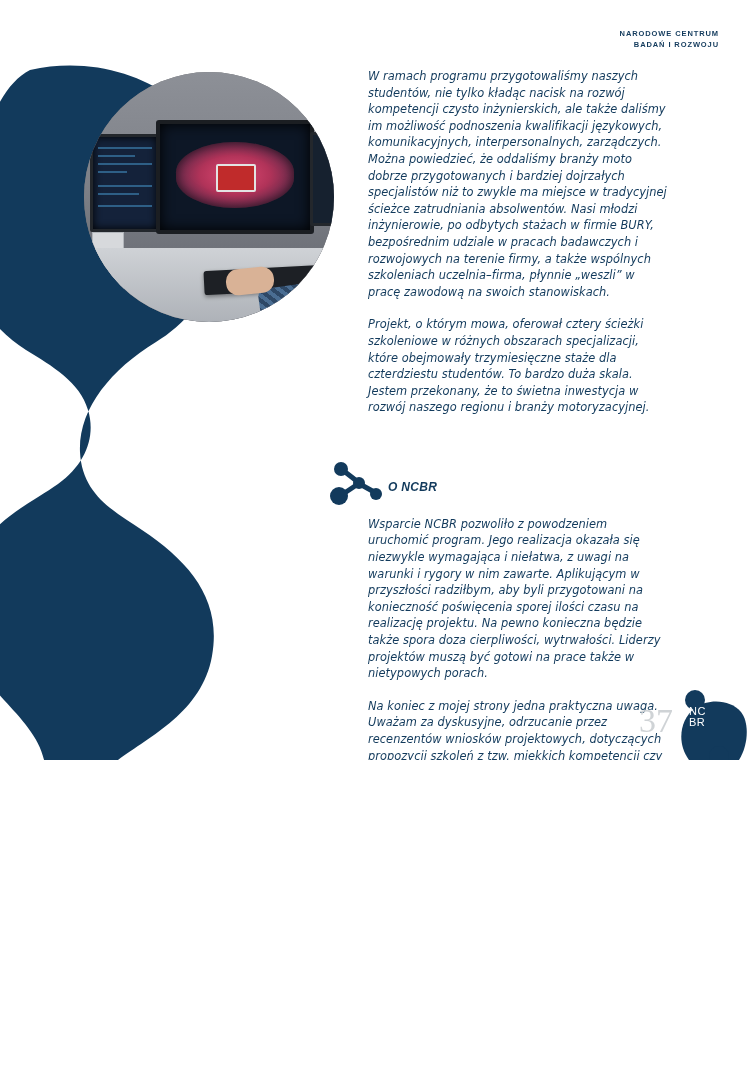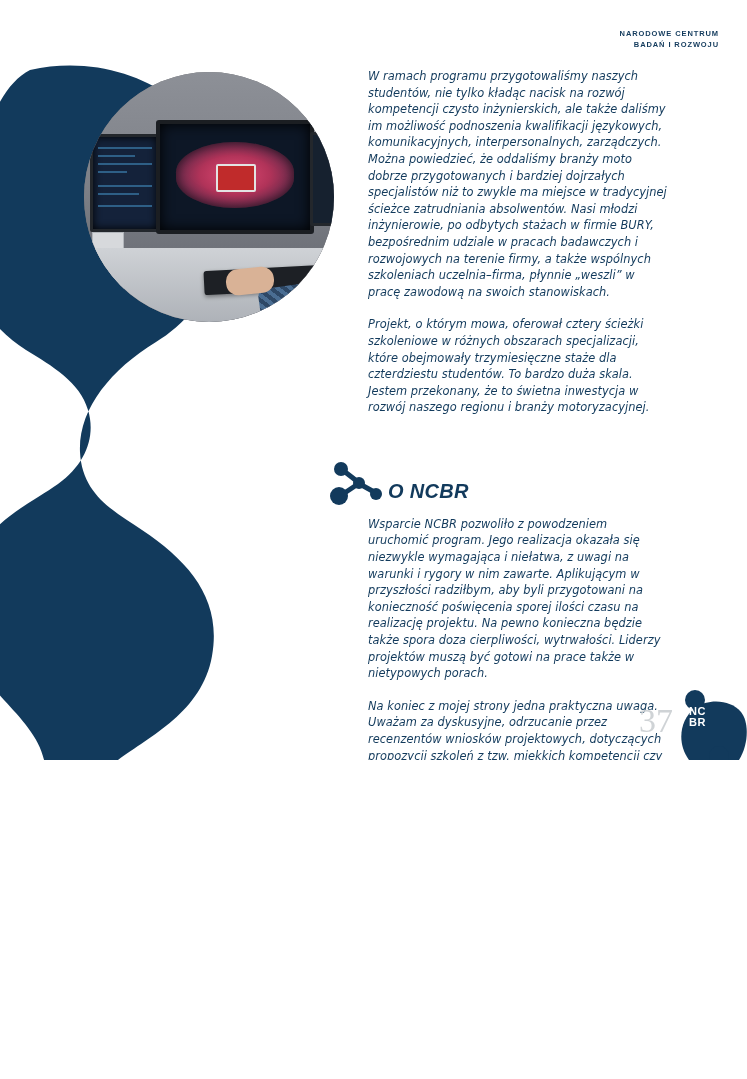--- a/index.html
+++ b/index.html
@@ -179,21 +179,21 @@
     top: 0;
   }
   .section-head .title {
     position: absolute;
     left: 58px;
     top: 18px;
     color: #123a5c;
     font-family: "Liberation Sans", sans-serif;
     font-weight: bold;
     font-style: italic;
-    font-size: 20px;
+    font-size: 12px;
     letter-spacing: 0.3px;
   }
 
   
   .page-number {
     position: absolute;
     right: 74px;
     bottom: 22px;
     color: #cfd3d6;
     font-family: "Liberation Serif", serif;
@@ -207,21 +207,21 @@
     bottom: 0;
     width: 72px;
     height: 76px;
   }
   .footer-logo .lbl {
     position: absolute;
     left: 14px;
     top: 22px;
     color: #ffffff;
     font-family: "Liberation Sans", sans-serif;
-    font-weight: bold;
+    font-weight: normal;
     font-size: 11px;
     line-height: 11px;
     letter-spacing: 0.5px;
   }
 </style>
 </head>
 <body>
 
 <div class="page">
 

